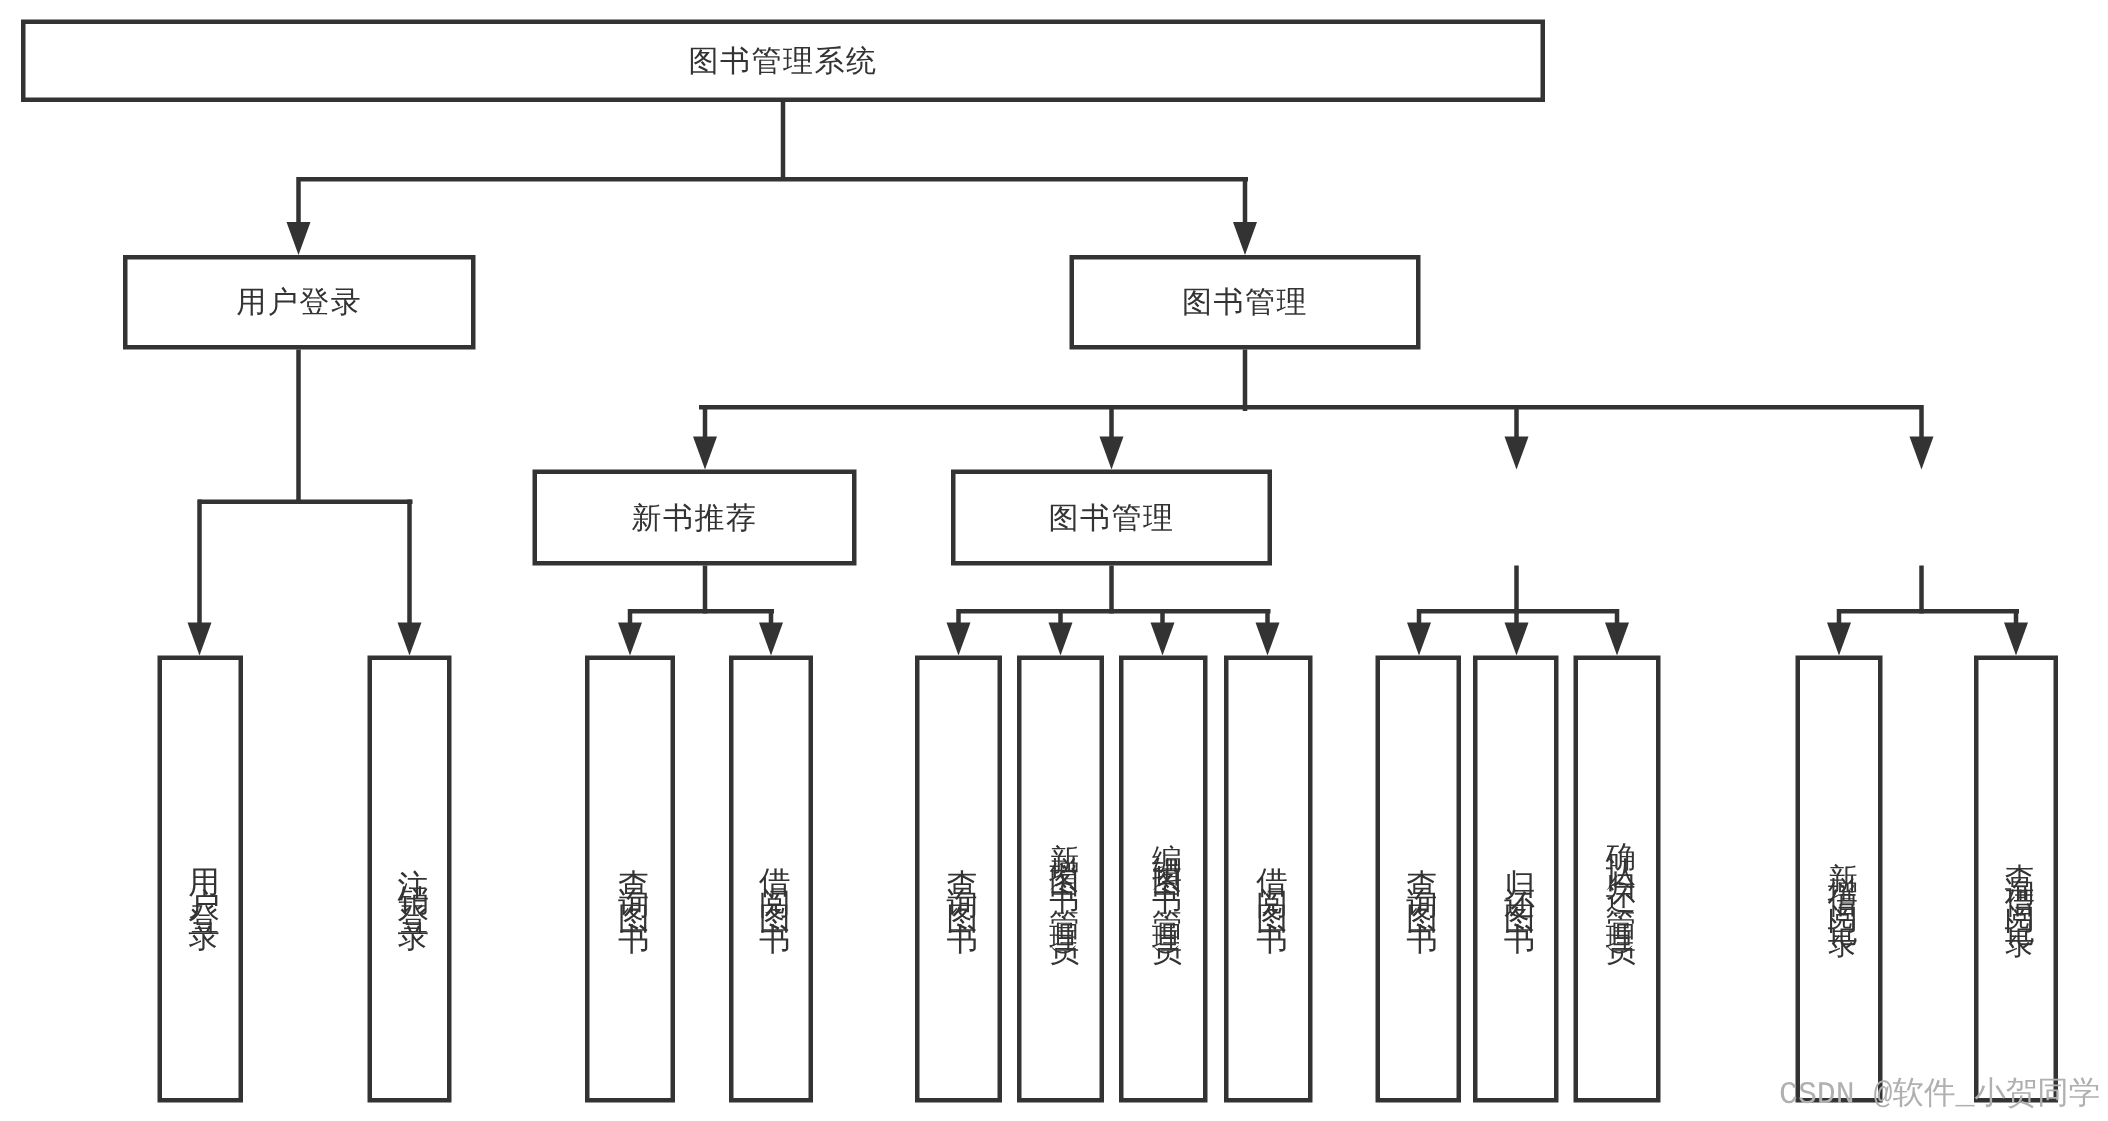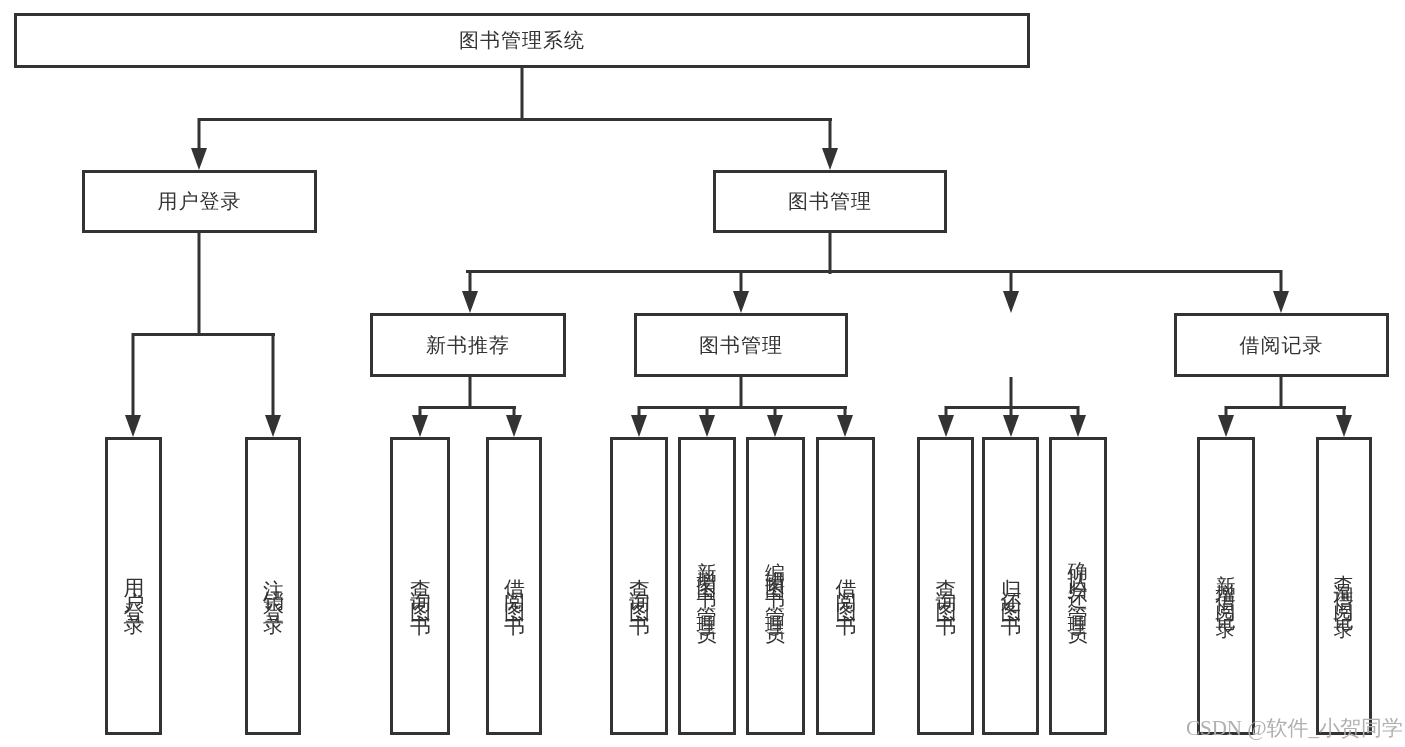--- a/index.html
+++ b/index.html
@@ -1,20 +1,20 @@
 <!DOCTYPE html>
 <html><head>
 <meta charset="utf-8">
 <style>
   html,body{margin:0;padding:0;background:#ffffff;}
   #canvas{
     position:relative;
     width:1405px;height:747px;
     background:#ffffff;
-    font-family:Liberation Serif, serif;
+    font-family:Liberation Mono, monospace;
     overflow:hidden;
   }
   .box{
     position:absolute;
     box-sizing:border-box;
     border:3px solid #333333;
     background:#ffffff;
     display:flex;
     align-items:center;
     justify-content:center;
@@ -77,23 +77,22 @@
   <div class="hl" style="left:466px;top:270px;width:816px;"></div>
   <div class="vl" style="left:470px;top:270px;height:23px;"></div>
   <div class="ah" style="left:470px;top:291px;"></div>
   <div class="vl" style="left:741px;top:270px;height:23px;"></div>
   <div class="ah" style="left:741px;top:291px;"></div>
   <div class="vl" style="left:1011px;top:270px;height:23px;"></div>
   <div class="ah" style="left:1011px;top:291px;"></div>
   <div class="vl" style="left:1281px;top:270px;height:23px;"></div>
   <div class="ah" style="left:1281px;top:291px;"></div>
 
-  <div class="box" style="left:370px;top:313px;width:196px;height:64px;">新书推荐</div>
+  <div class="box" style="left:355px;top:313px;width:216px;height:64px;">新书推荐</div>
   <div class="box" style="left:634px;top:313px;width:214px;height:64px;">图书管理</div>
-  <div class="box" style="left:1174px;top:313px;width:215px;height:64px;">借阅记录</div>
 
   <div class="vl" style="left:470px;top:377px;height:32px;"></div>
   <div class="hl" style="left:419px;top:406px;width:97px;"></div>
   <div class="vl" style="left:420px;top:406px;height:12px;"></div>
   <div class="ah" style="left:420px;top:415px;"></div>
   <div class="vl" style="left:514px;top:406px;height:12px;"></div>
   <div class="ah" style="left:514px;top:415px;"></div>
 
   <div class="vl" style="left:741px;top:377px;height:32px;"></div>
   <div class="hl" style="left:638px;top:406px;width:209px;"></div>

